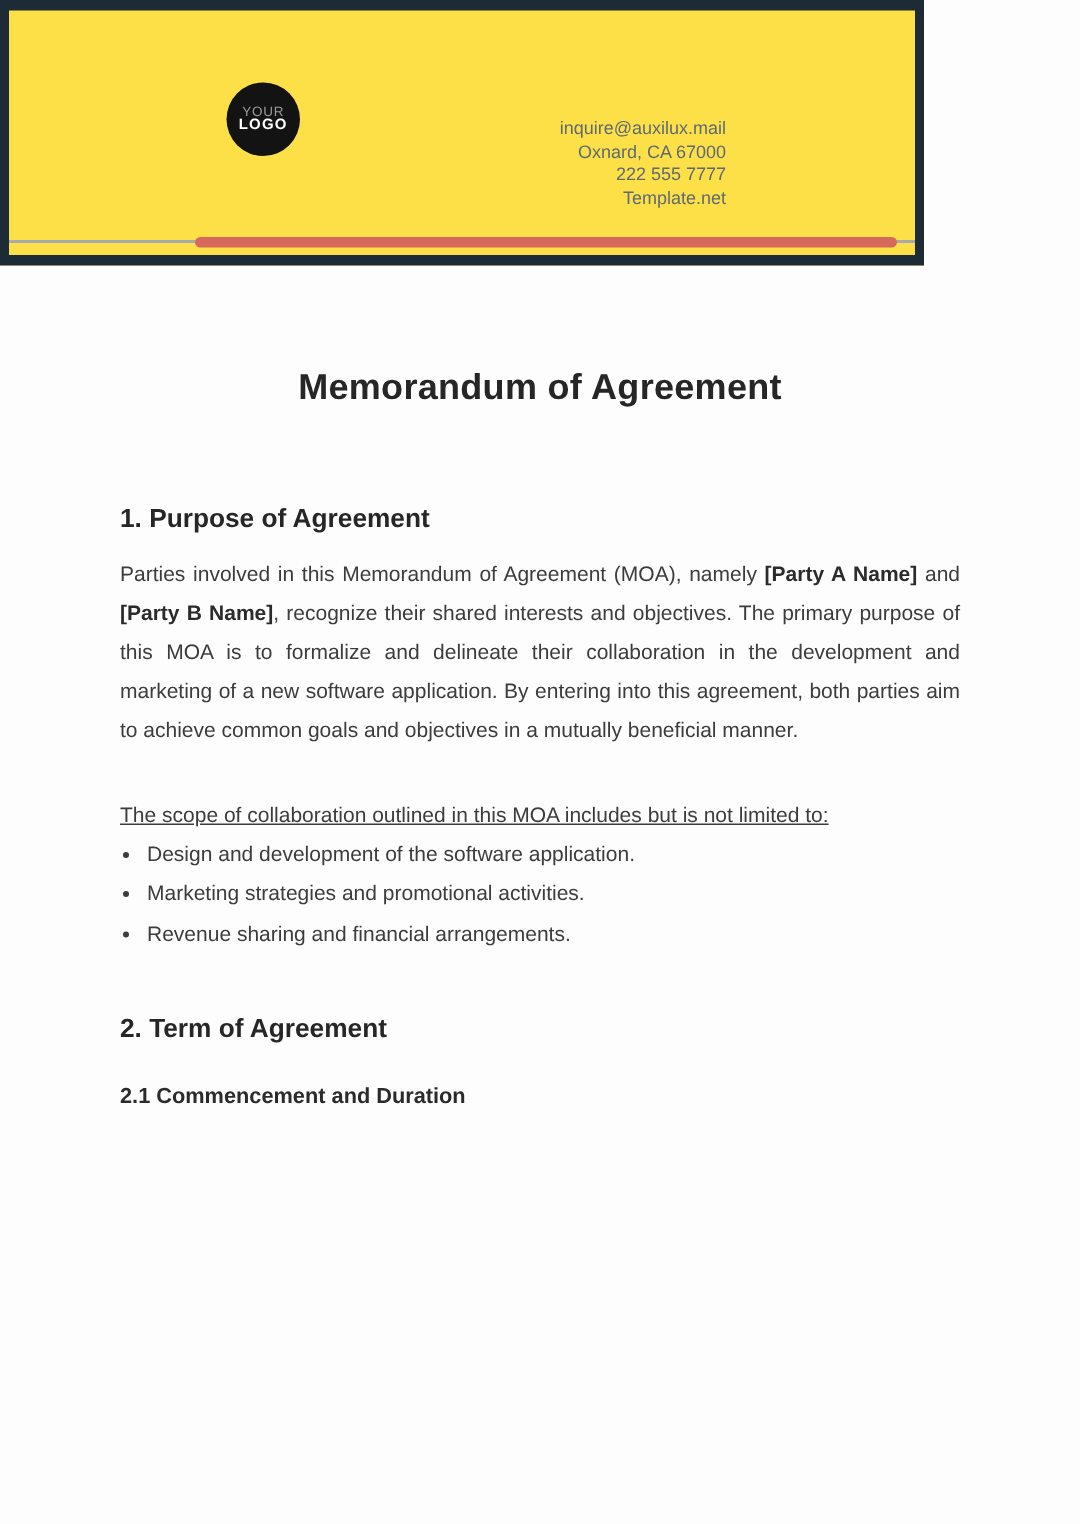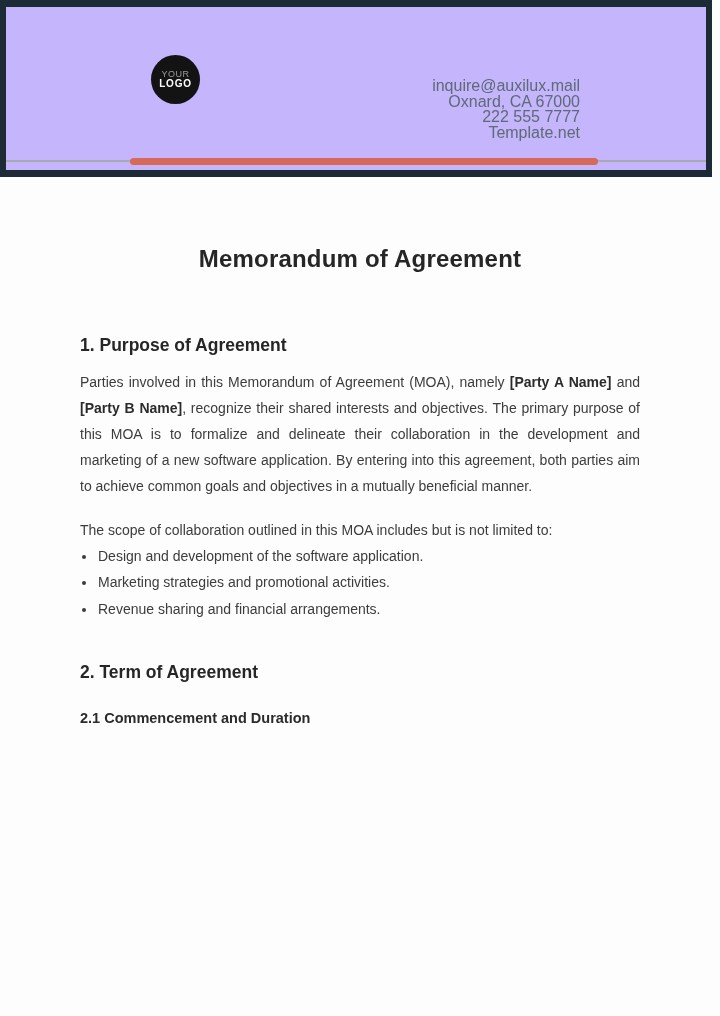--- a/index.html
+++ b/index.html
@@ -10,23 +10,23 @@
   body {
     height: 1016px;
     background: #fdfdfd;
     position: relative;
     overflow: hidden;
   }
 
   
   .letterhead {
     position: relative;
-    width: 712px;
+    width: 616px;
     height: 177px;
-    background: #c4b5fd;
+    background: #fde047;
     border: 6px solid #1d2b36;
     border-top-width: 7px;
     border-bottom-width: 7px;
     padding-left: 12px;
   }
   .logo-circle {
     position: absolute;
     left: 145px;
     top: 48px;
     width: 49px;
@@ -49,21 +49,21 @@
     font-size: 10px;
     font-weight: bold;
     letter-spacing: 0.8px;
   }
   .contact-block {
     position: absolute;
     top: 71px;
     right: 126px;
     text-align: right;
     color: #5e6a74;
-    font-size: 16px;
+    font-size: 12px;
     line-height: 15.5px;
   }
   .header-hairline {
     position: absolute;
     left: 0;
     right: 0;
     bottom: 8px;
     height: 2px;
     background: #a7abb0;
   }
@@ -121,21 +121,21 @@
     line-height: 26.3px;
     color: #3c3c3c;
   }
   .bullet-list li { padding-left: 1px; }
 
   
   .sp-heading1   { margin-top: 62px; }   
   .sp-sub11      { margin-top: 28px; }   
   .sp-para       { margin-top: 13px; }   
   .sp-sub12      { margin-top: 42px; }   
-  .sp-lead       { margin-top: 18px; }   
+  .sp-lead       { margin-top: 31px; text-decoration: underline; }   
   .sp-bullets    { margin-top: 0px;  }
   .sp-heading2   { margin-top: 40px; }   
   .sp-sub21      { margin-top: 27px; }   
 </style>
 </head>
 <body>
 
 <header class="letterhead">
   <div class="logo-circle">
     <span class="logo-line1">YOUR</span>

